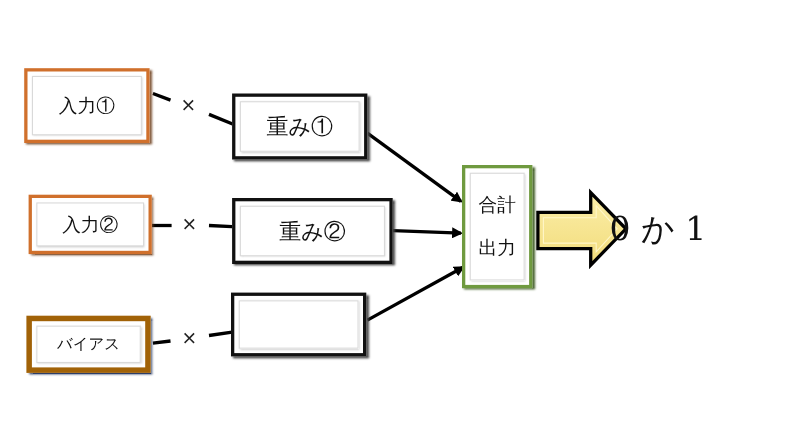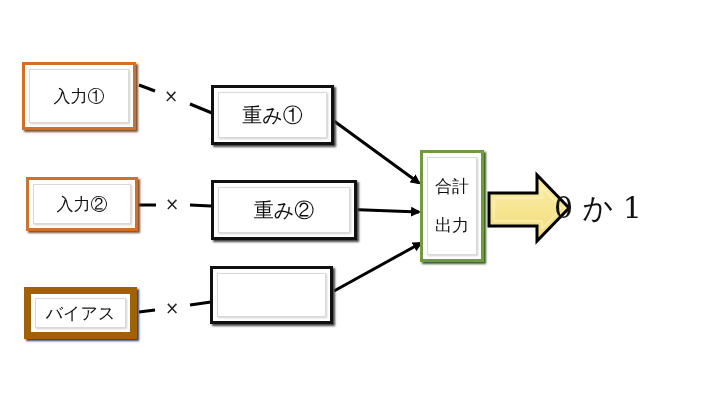--- a/index.html
+++ b/index.html
@@ -1,21 +1,21 @@
 <!DOCTYPE html>
 <html><head>
 <meta charset="utf-8">
 <style>
   html,body{margin:0;padding:0;background:#ffffff;}
   body{width:716px;height:406px;position:relative;overflow:hidden;font-family:"DejaVu Serif","Liberation Serif",serif;}
   .box{position:absolute;box-sizing:border-box;background:#ffffff;display:flex;align-items:center;justify-content:center;color:#111;}
   .box .inner{position:absolute;left:4px;top:4px;right:4px;bottom:4px;border:1px solid #d9d9d9;box-shadow:inset 1px 1px 0 #fff, 1px 1px 2px #cfcfcf;}
   .box span{position:relative;}
   .input{border:3px solid #d0702c;box-shadow:2px 2px 2px #7a5030;font-size:17px;}
-  .bias{border:7px solid #a16207;box-shadow:2px 2px 2px #2d3e66;font-size:17px;}
+  .bias{border:5px solid #a16207;box-shadow:2px 2px 2px #2d3e66;font-size:14px;}
   .weight{border:3px solid #111;box-shadow:2px 2px 2px #444;font-size:20px;}
   .sum{border:3px solid #6f9a3f;box-shadow:2px 2px 2px #3d5a22;font-size:17px;flex-direction:column;justify-content:space-around;padding:14px 0;}
   .times{position:absolute;font-size:17px;color:#222;font-family:"DejaVu Sans",sans-serif;}
   .result{position:absolute;font-size:30px;color:#111;}
   svg.wires{position:absolute;left:0;top:0;}
 </style>
 </head>
 <body>
 
 <svg class="wires" width="716" height="406">

